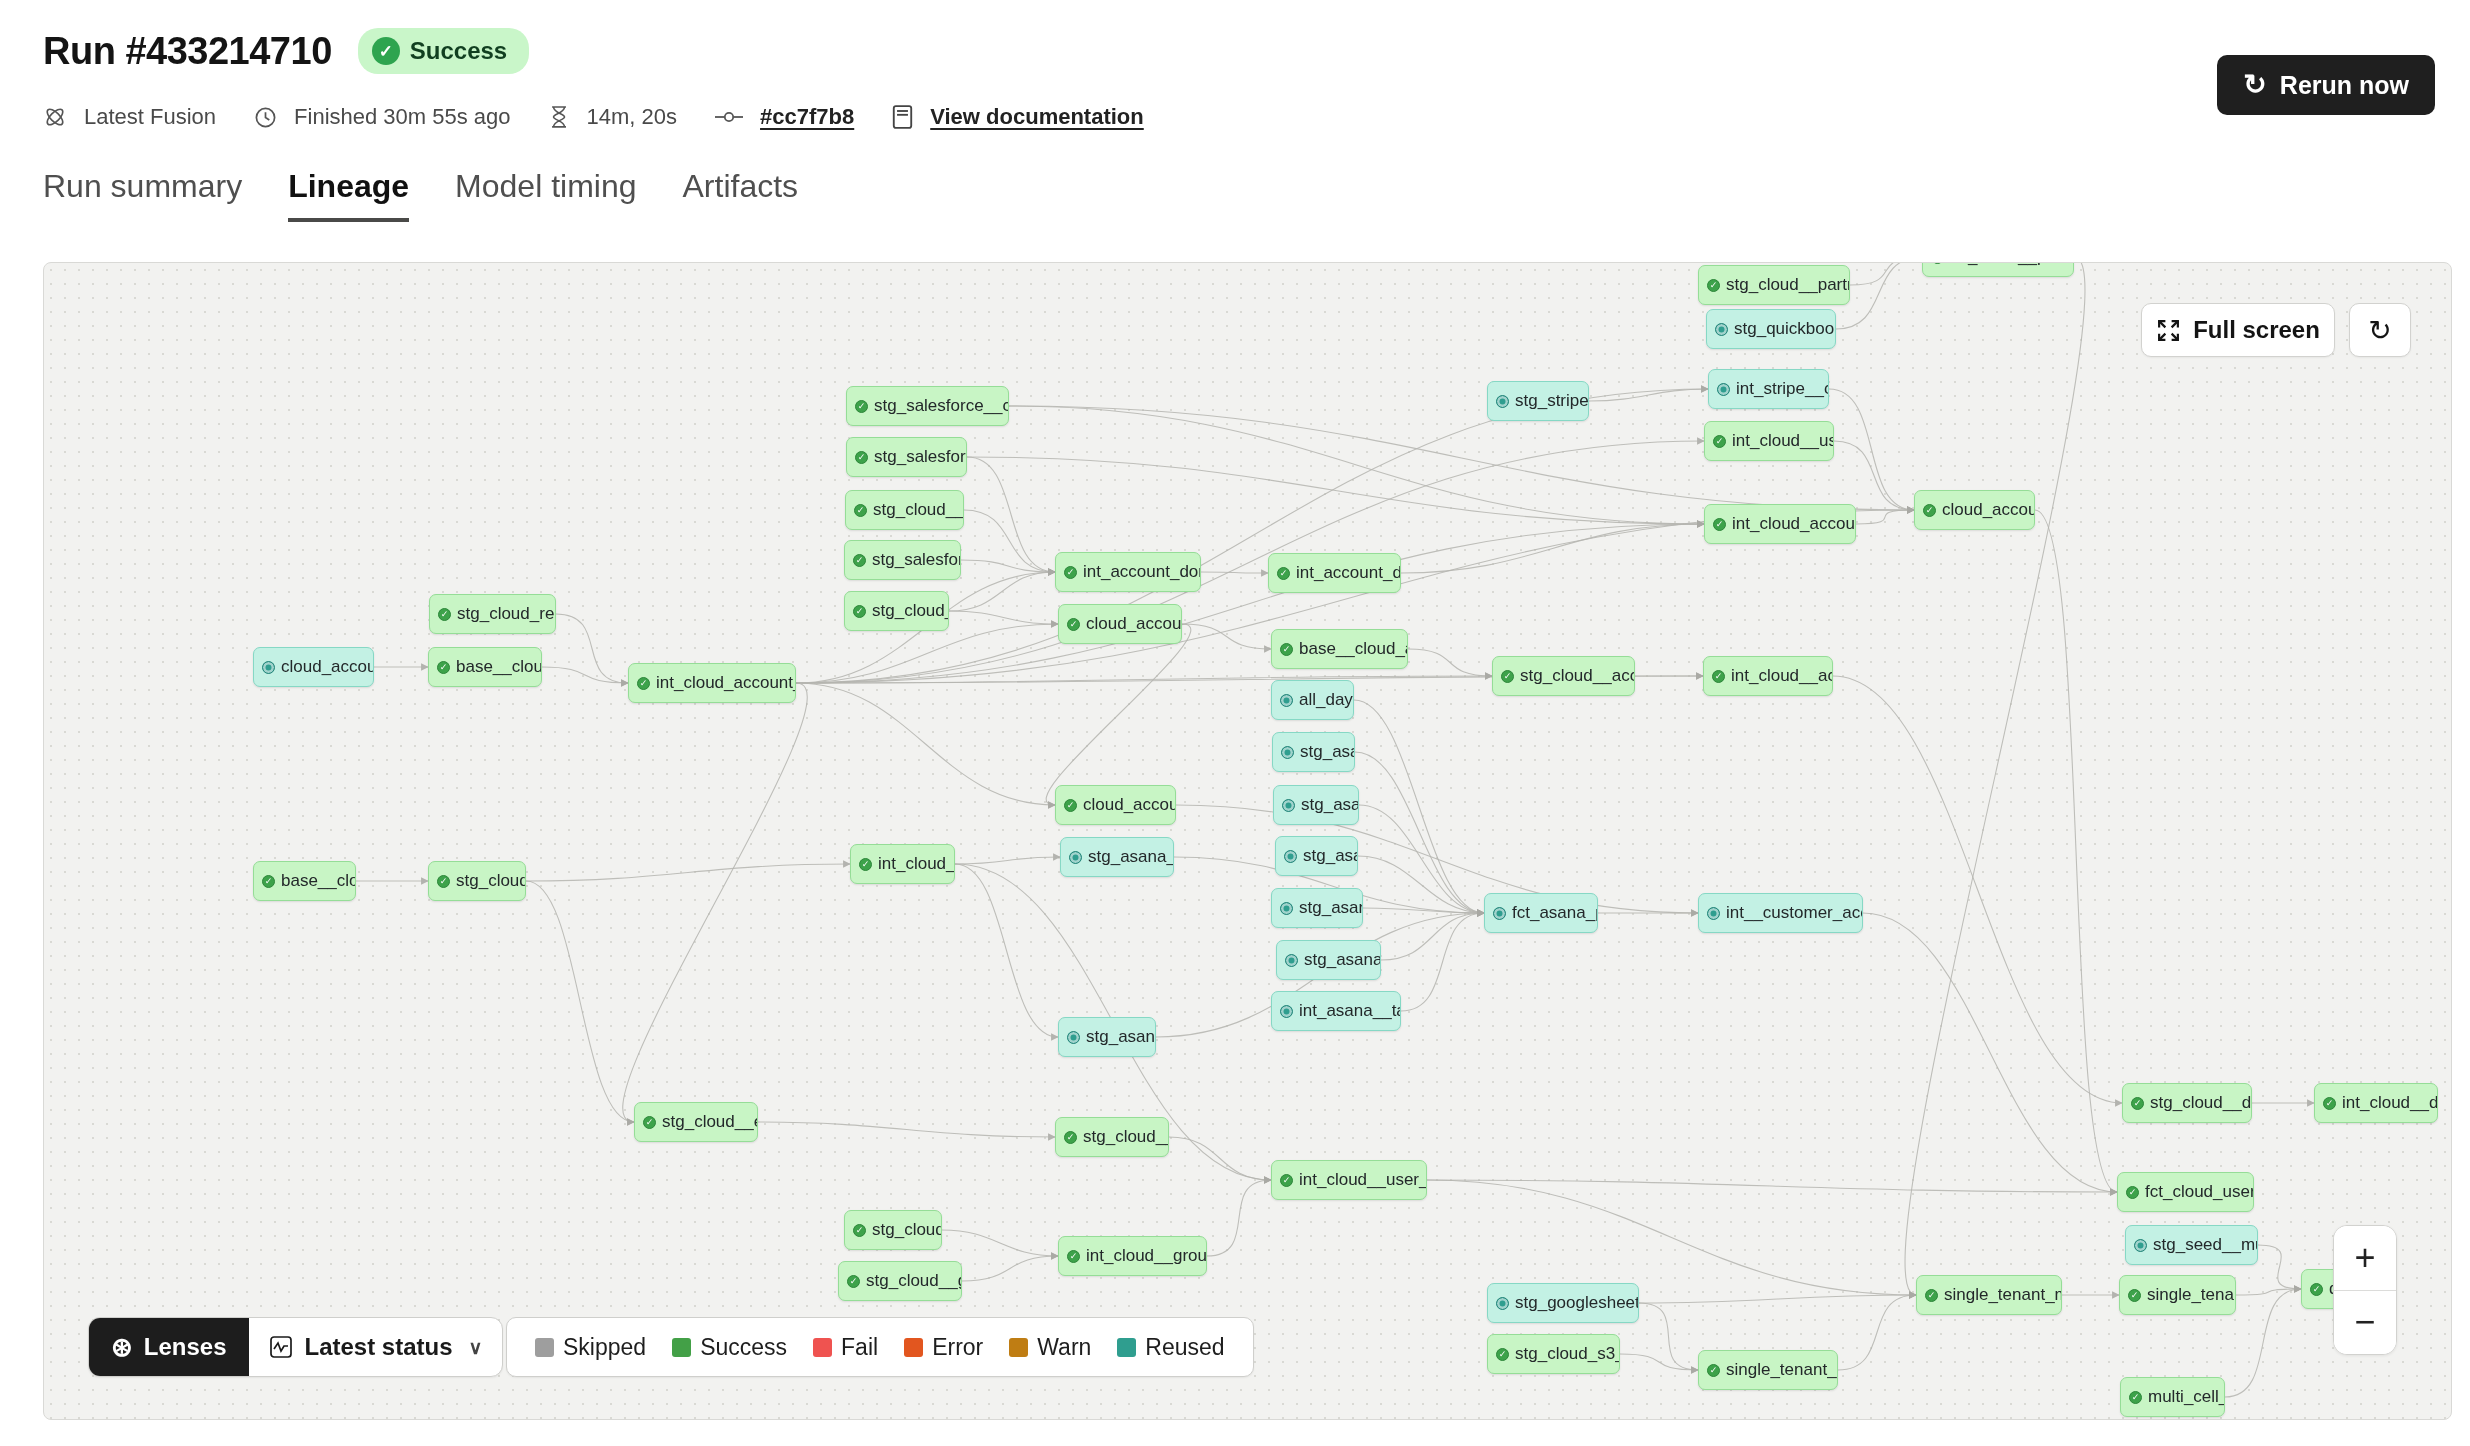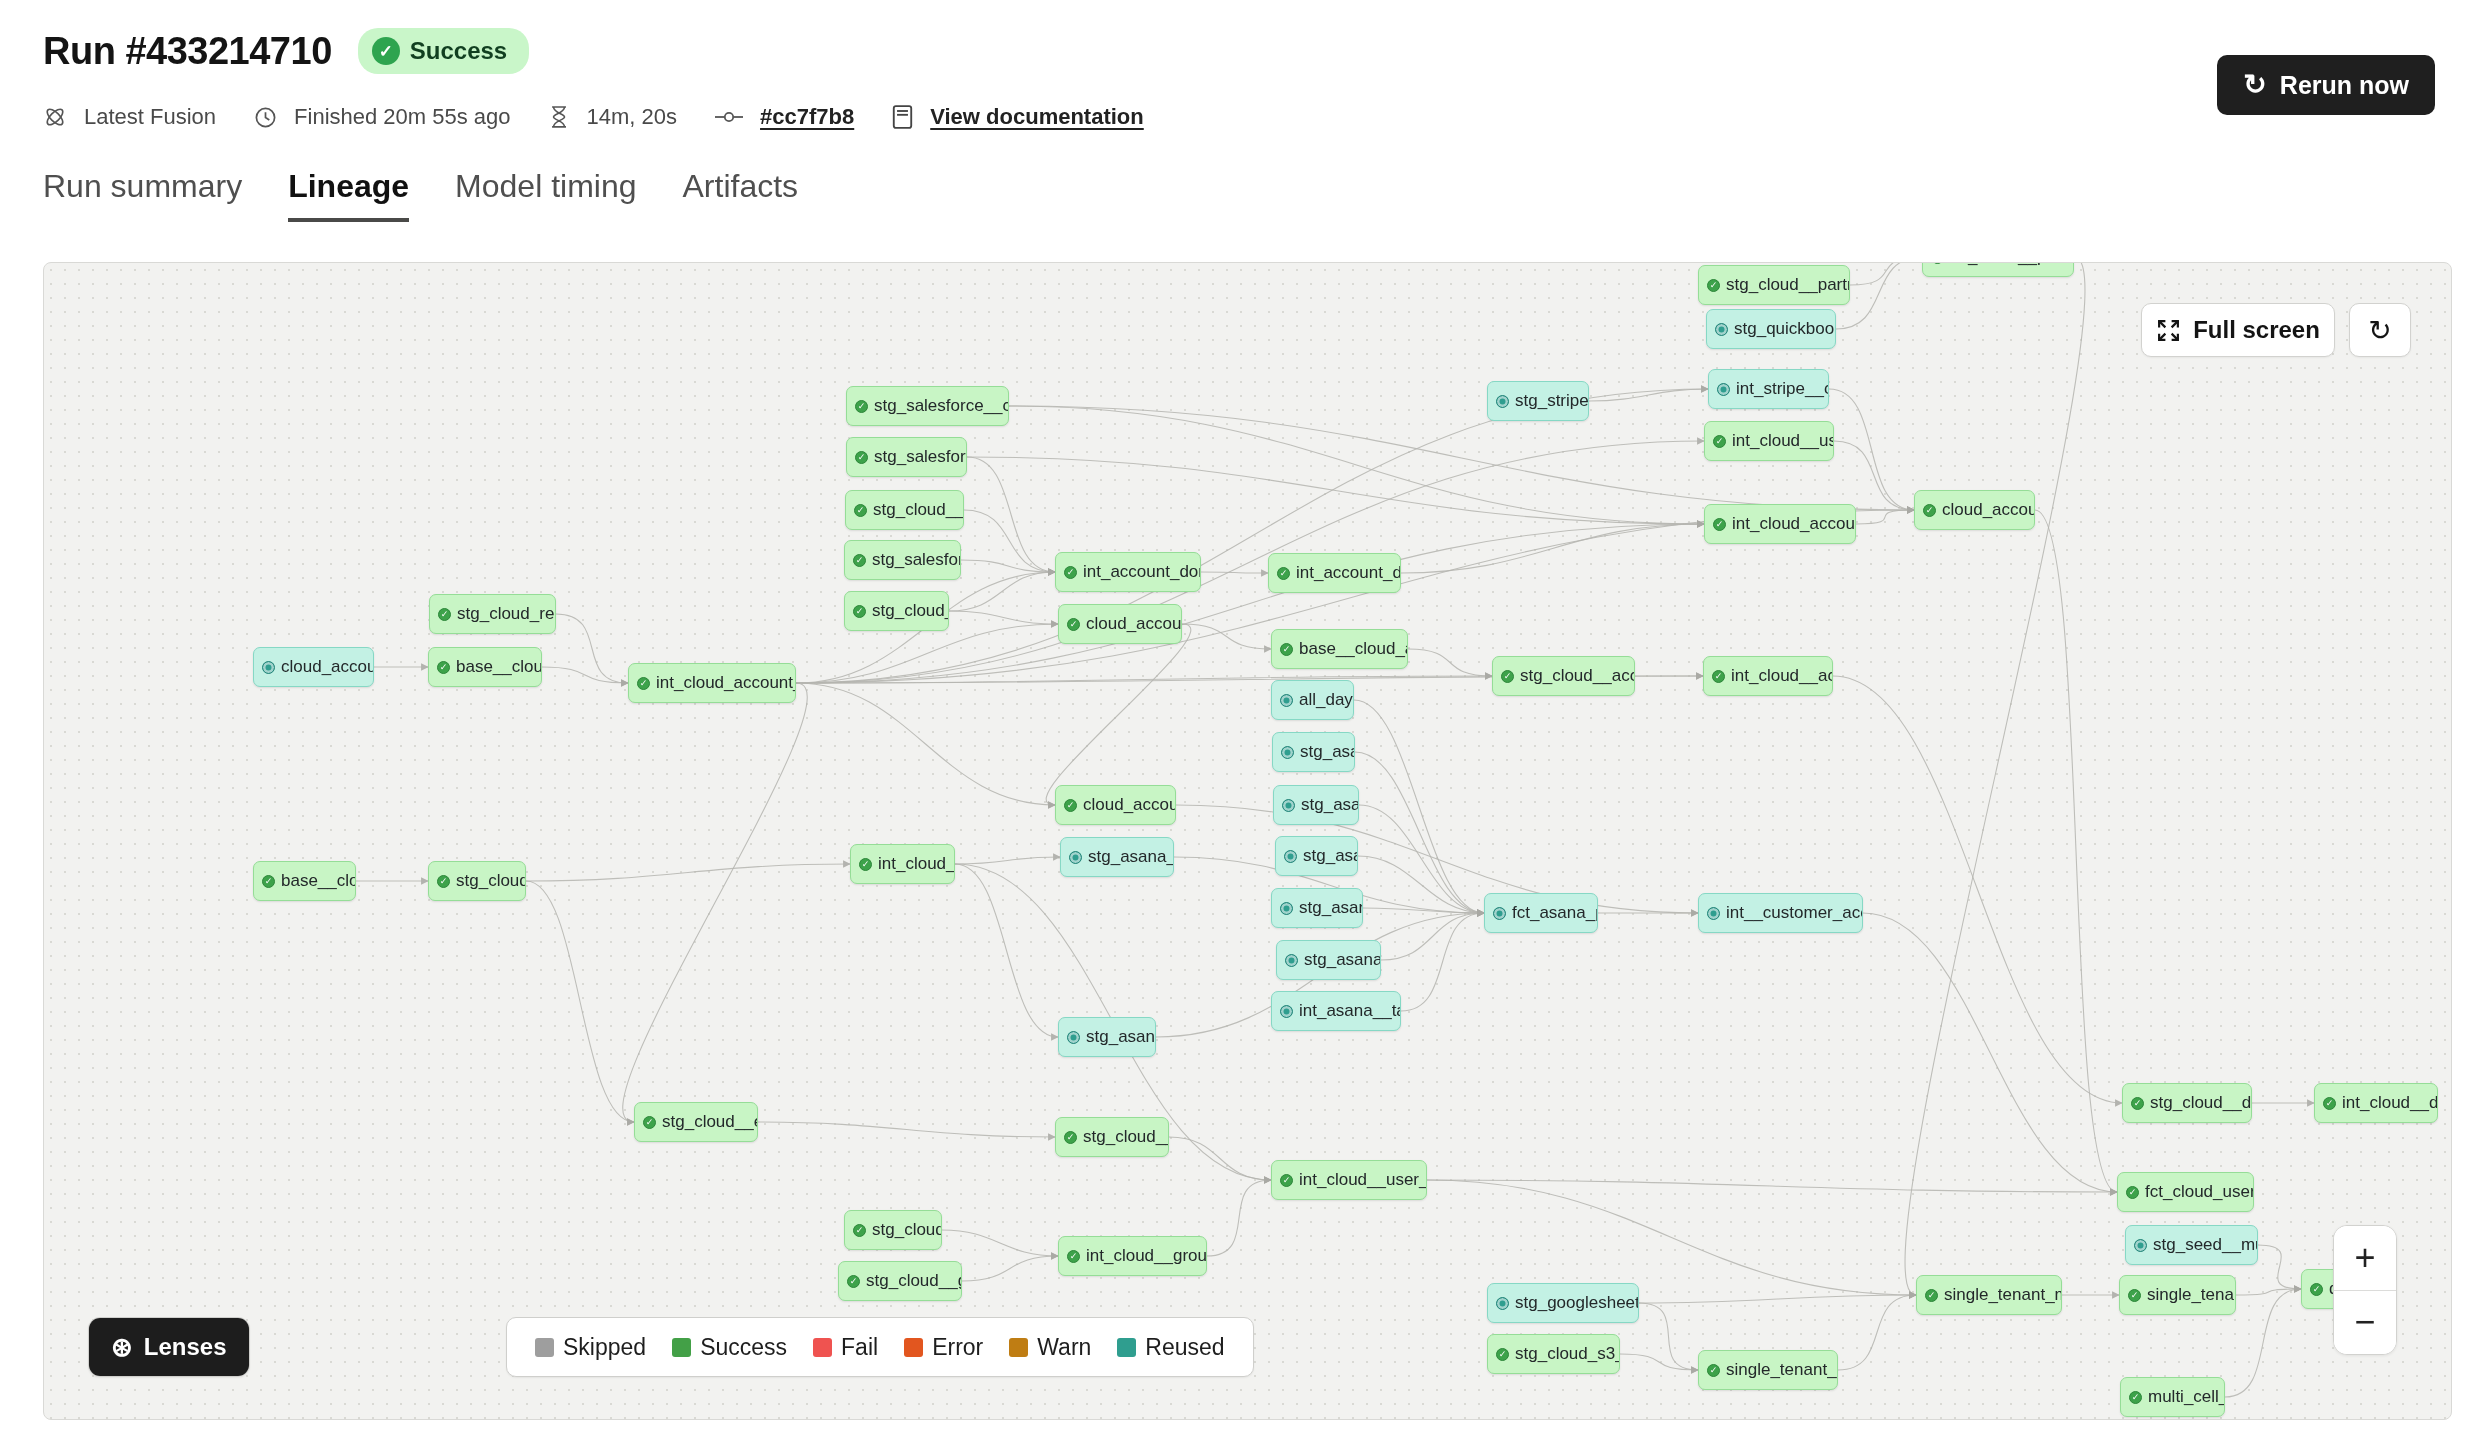--- a/index.html
+++ b/index.html
@@ -95,21 +95,21 @@
         <ellipse cx="12" cy="12" rx="10" ry="4.5" transform="rotate(45 12 12)"></ellipse>
         <ellipse cx="12" cy="12" rx="10" ry="4.5" transform="rotate(-45 12 12)"></ellipse>
       </svg>
       <span>Latest Fusion</span>
     </div>
     <div class="meta-item">
       <svg width="23" height="23" viewBox="0 0 24 24" fill="none" stroke="#555" stroke-width="1.8">
         <circle cx="12" cy="12" r="9.5"></circle>
           <path d="M12 6.5V12l4 2.5"></path>
       </svg>
-      <span>Finished 20m 55s ago</span>
+      <span>Finished 30m 55s ago</span>
     </div>
     <div class="meta-item">
       <svg width="21" height="23" viewBox="0 0 18 22" fill="none" stroke="#555" stroke-width="1.6">
         <path d="M2 1h14M2 21h14M3.5 1c0 6 11 7 11 10s-11 4-11 10M14.5 1c0 6-11 7-11 10s11 4 11 10" transform="scale(0.95)"></path>
       </svg>
       <span>14m, 20s</span>
     </div>
     <div class="meta-item">
       <svg width="28" height="18" viewBox="0 0 28 16" fill="none" stroke="#555" stroke-width="1.8">
         <line x1="0" y1="8" x2="9" y2="8"></line>
@@ -452,20 +452,28 @@
     <div class="zoom-ctl">
       <button class="zoom-btn">+</button>
       <button class="zoom-btn">−</button>
     </div>
 
     <div class="lenses-ctl">
       <div class="lenses-black">
         <span style="font-size:26px;line-height:1;">⊛</span>
         <span>Lenses</span>
       </div>
+      <div class="lenses-white">
+        <svg width="24" height="24" viewBox="0 0 24 24" fill="none" stroke="#1a1a1a" stroke-width="1.7">
+          <rect x="2" y="2" width="20" height="20" rx="3"></rect>
+            <path d="M5 14l4-6 3 8 3-5h4"></path>
+        </svg>
+        <span>Latest status</span>
+        <span class="chevron">∨</span>
+      </div>
     </div>
 
     <div class="legend" id="legend">
         <div class="legend-item">
           <span class="legend-swatch" style="background: rgb(158, 158, 158);"></span>
           <span>Skipped</span>
         </div>
         <div class="legend-item">
           <span class="legend-swatch" style="background: rgb(67, 160, 71);"></span>
           <span>Success</span>

